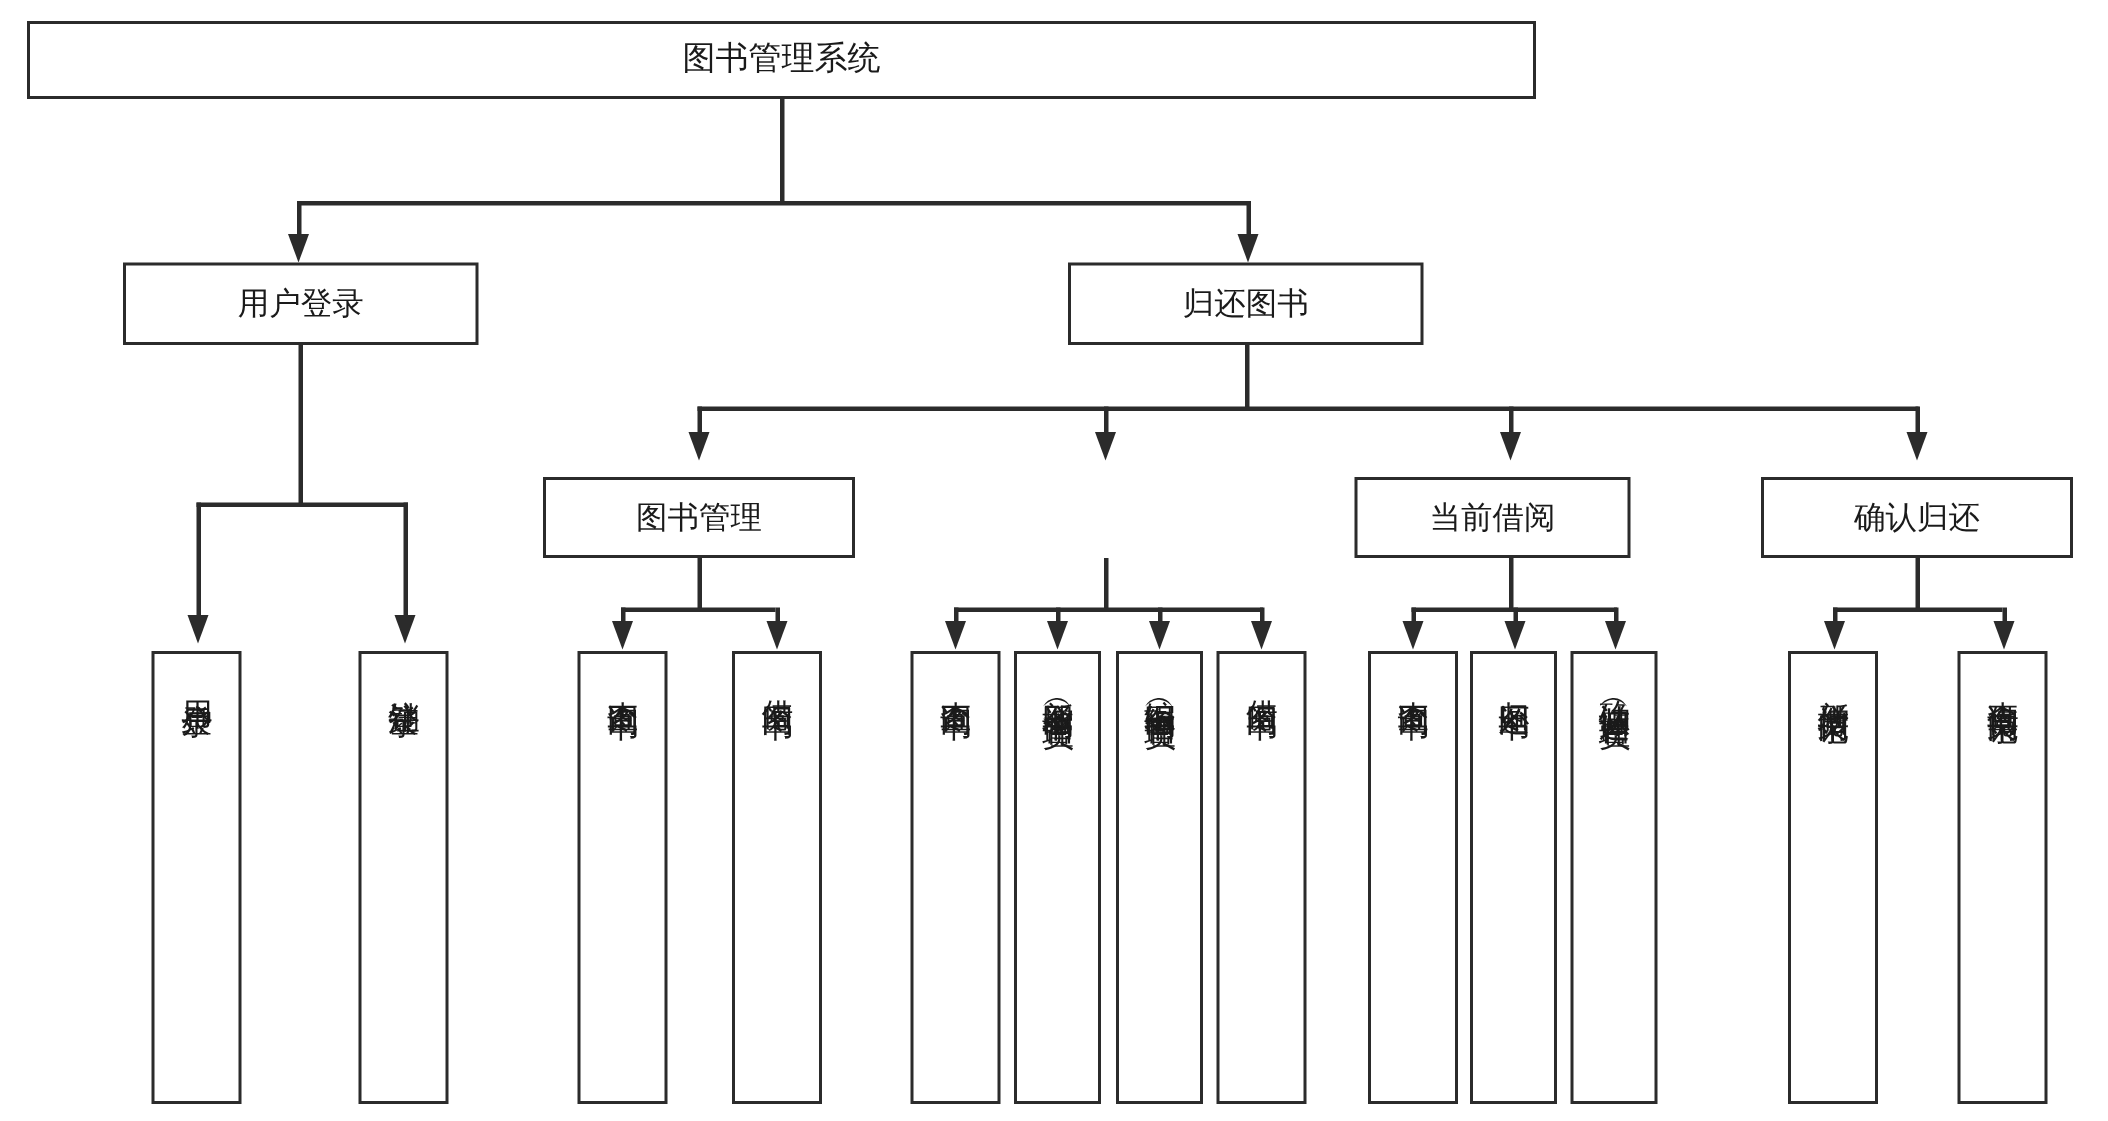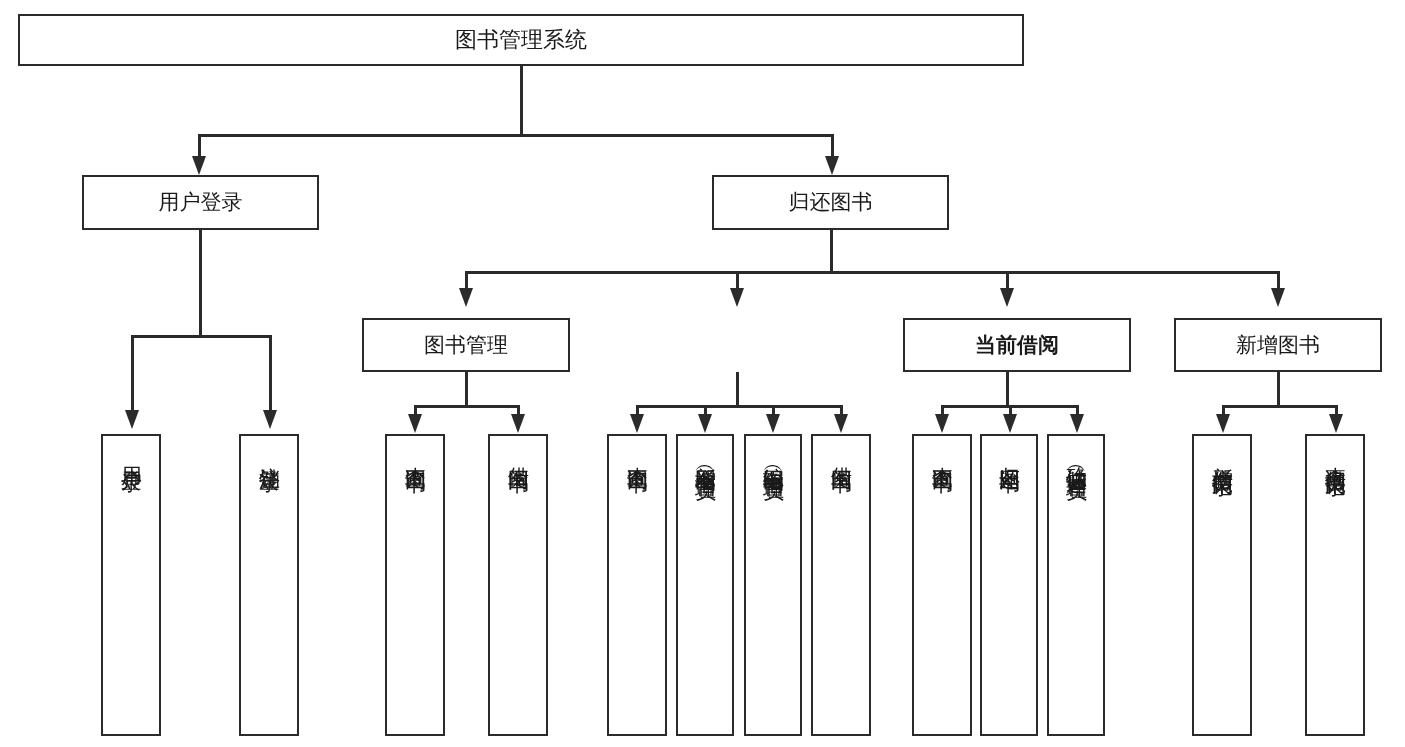--- a/index.html
+++ b/index.html
@@ -120,25 +120,25 @@
   <div class="ln vert" style="left:736px; top:271px; height:22px;"></div>
   <div class="arrow" style="left:730px; top:288px;"></div>
   <div class="ln vert" style="left:1006px; top:271px; height:22px;"></div>
   <div class="arrow" style="left:1000px; top:288px;"></div>
   <div class="ln vert" style="left:1277px; top:271px; height:22px;"></div>
   <div class="arrow" style="left:1271px; top:288px;"></div>
 
   <div class="node h" style="left:362px; top:318px; width:208px; height:54px;">
     <span class="label">图书管理</span>
   </div>
-  <div class="node h" style="left:903px; top:318px; width:228px; height:54px;font-weight:bold;">
+  <div class="node h" style="left:903px; top:318px; width:184px; height:54px;">
     <span class="label">当前借阅</span>
   </div>
   <div class="node h" style="left:1174px; top:318px; width:208px; height:54px;">
-    <span class="label">新增图书</span>
+    <span class="label">确认归还</span>
   </div>
 
   <div class="ln vert" style="left:465px; top:372px; height:35px;"></div>
   <div class="ln horz" style="left:414px; top:405px; width:103px; height:2.5px;"></div>
   <div class="ln vert" style="left:414px; top:405px; height:14px;"></div>
   <div class="arrow" style="left:408px; top:414px;"></div>
   <div class="ln vert" style="left:517px; top:405px; height:14px;"></div>
   <div class="arrow" style="left:511px; top:414px;"></div>
 
   <div class="ln vert" style="left:736px; top:372px; height:35px;"></div>

